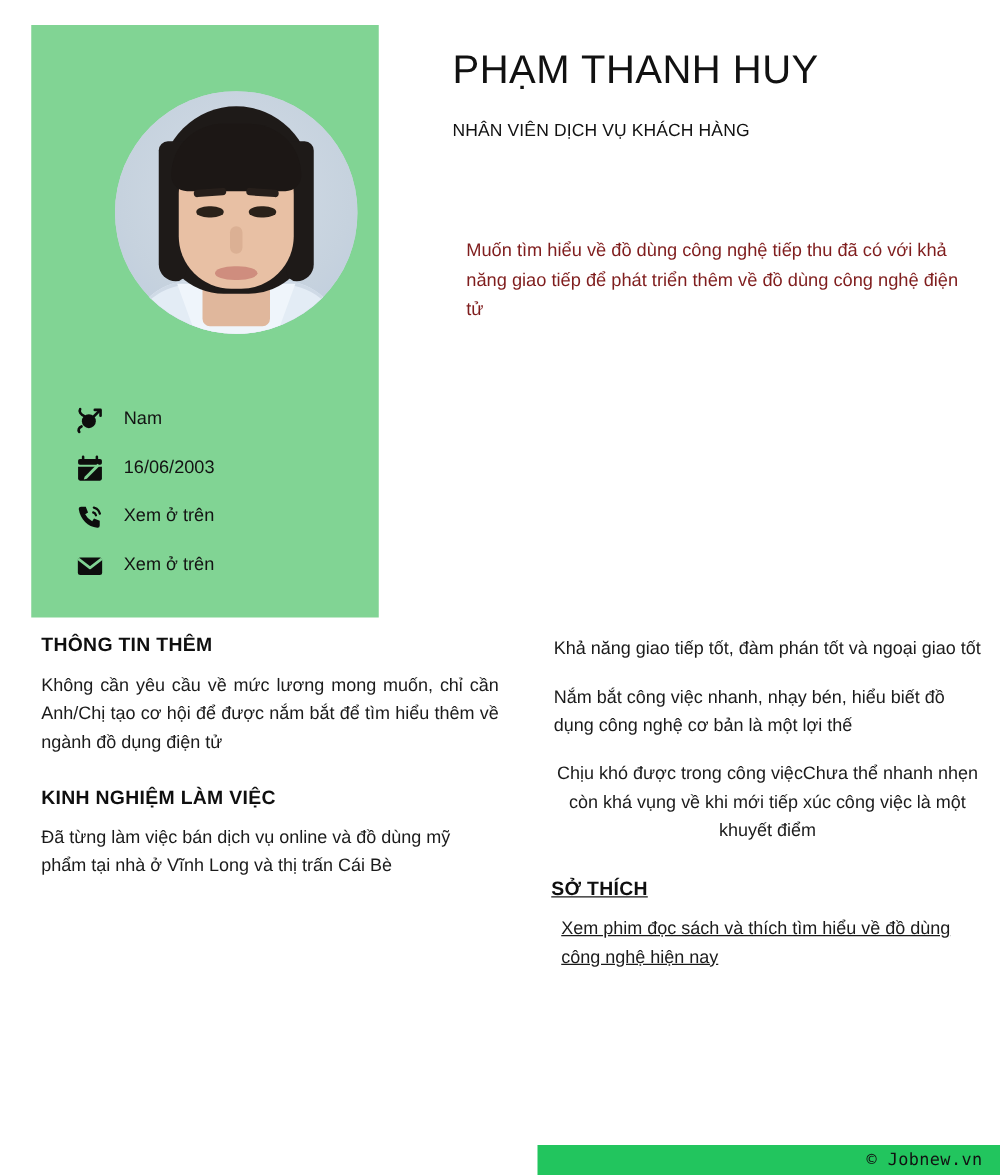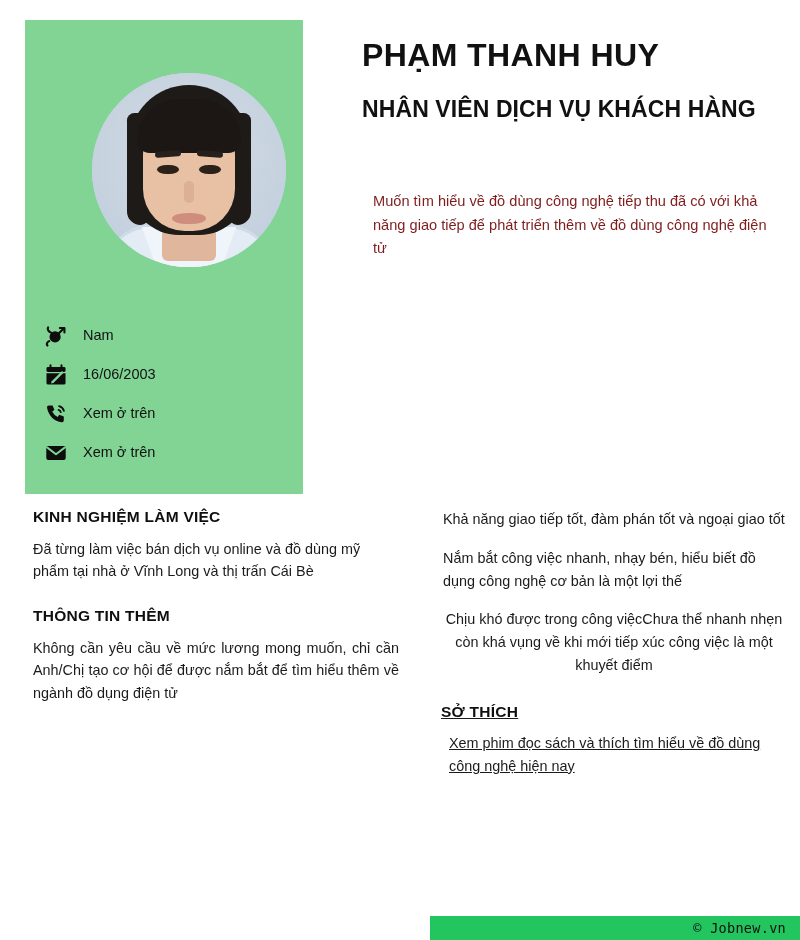--- a/index.html
+++ b/index.html
@@ -71,21 +71,21 @@
   .ph-mouth { position:absolute; left:50%; top:140px; margin-left:-17px;
       width:34px; height:11px; background:#cf8d7e; border-radius:17px/6px; }
   .ph-sideL, .ph-sideR { position:absolute; top:40px; width:22px; height:112px;
       background:#1e1a18; }
   .ph-sideL { left:50%; margin-left:-62px; border-radius:14px 4px 16px 26px; }
   .ph-sideR { left:50%; margin-left:40px;  border-radius:4px 14px 26px 16px; }
 
   
   .contact-list {
     position: absolute;
-    left: 20px; top: 296px;
+    left: 36px; top: 296px;
     width: 262px;
     text-align: right;
   }
   .contact-row {
     display: flex;
     align-items: center;
     height: 39px;
   }
   .contact-ico {
     width: 28px;
@@ -103,31 +103,31 @@
     line-height: 1.2;
     white-space: nowrap;
   }
 
   
   .name {
     position: absolute;
     left: 362px; top: 38px;
     width: 420px;
     font-size: 32px;
-    font-weight: 700;
+    font-weight: 400;
     letter-spacing: 0.4px;
     color: #111111;
     line-height: 1.1;
   }
   .role {
     position: absolute;
     left: 362px; top: 96px;
     width: 430px;
-    font-size: 23px;
-    font-weight: 700;
+    font-size: 14px;
+    font-weight: 400;
     letter-spacing: 0.1px;
     color: #111111;
     line-height: 1.15;
   }
   .summary {
     position: absolute;
     left: 373px; top: 190px;
     width: 400px;
     font-size: 14.6px;
     line-height: 1.62;
@@ -274,27 +274,27 @@
     </div>
   </div>
 
   <div class="name">PHẠM THANH HUY</div>
   <div class="role">NHÂN VIÊN DỊCH VỤ KHÁCH HÀNG</div>
   <div class="summary">Muốn tìm hiểu về đồ dùng công nghệ tiếp thu đã có với khả năng giao tiếp để phát triển thêm về đồ dùng công nghệ điện tử</div>
 
   <div class="col-left">
 
     <div class="block">
+      <h2 class="sec-title">THÔNG TIN THÊM</h2>
+      <p class="sec-body justify">Không cần yêu cầu về mức lương mong muốn, chỉ cần Anh/Chị tạo cơ hội để được nắm bắt để tìm hiểu thêm về ngành đồ dụng điện tử</p>
+    </div>
+
+    <div class="block">
       <h2 class="sec-title">KINH NGHIỆM LÀM VIỆC</h2>
       <p class="sec-body">Đã từng làm việc bán dịch vụ online và đồ dùng mỹ phẩm tại nhà ở Vĩnh Long và thị trấn Cái Bè</p>
-    </div>
-
-    <div class="block">
-      <h2 class="sec-title">THÔNG TIN THÊM</h2>
-      <p class="sec-body justify">Không cần yêu cầu về mức lương mong muốn, chỉ cần Anh/Chị tạo cơ hội để được nắm bắt để tìm hiểu thêm về ngành đồ dụng điện tử</p>
     </div>
 
   </div>
 
   <div class="col-right">
 
     <div class="block">
       <p class="skill-item">Khả năng giao tiếp tốt, đàm phán tốt và ngoại giao tốt</p>
       <p class="skill-item">Nắm bắt công việc nhanh, nhạy bén, hiểu biết đồ dụng công nghệ cơ bản là một lợi thế</p>
       <p class="skill-item">Chịu khó được trong công việcChưa thể nhanh nhẹn còn khá vụng về khi mới tiếp xúc công việc là một khuyết điểm</p>

